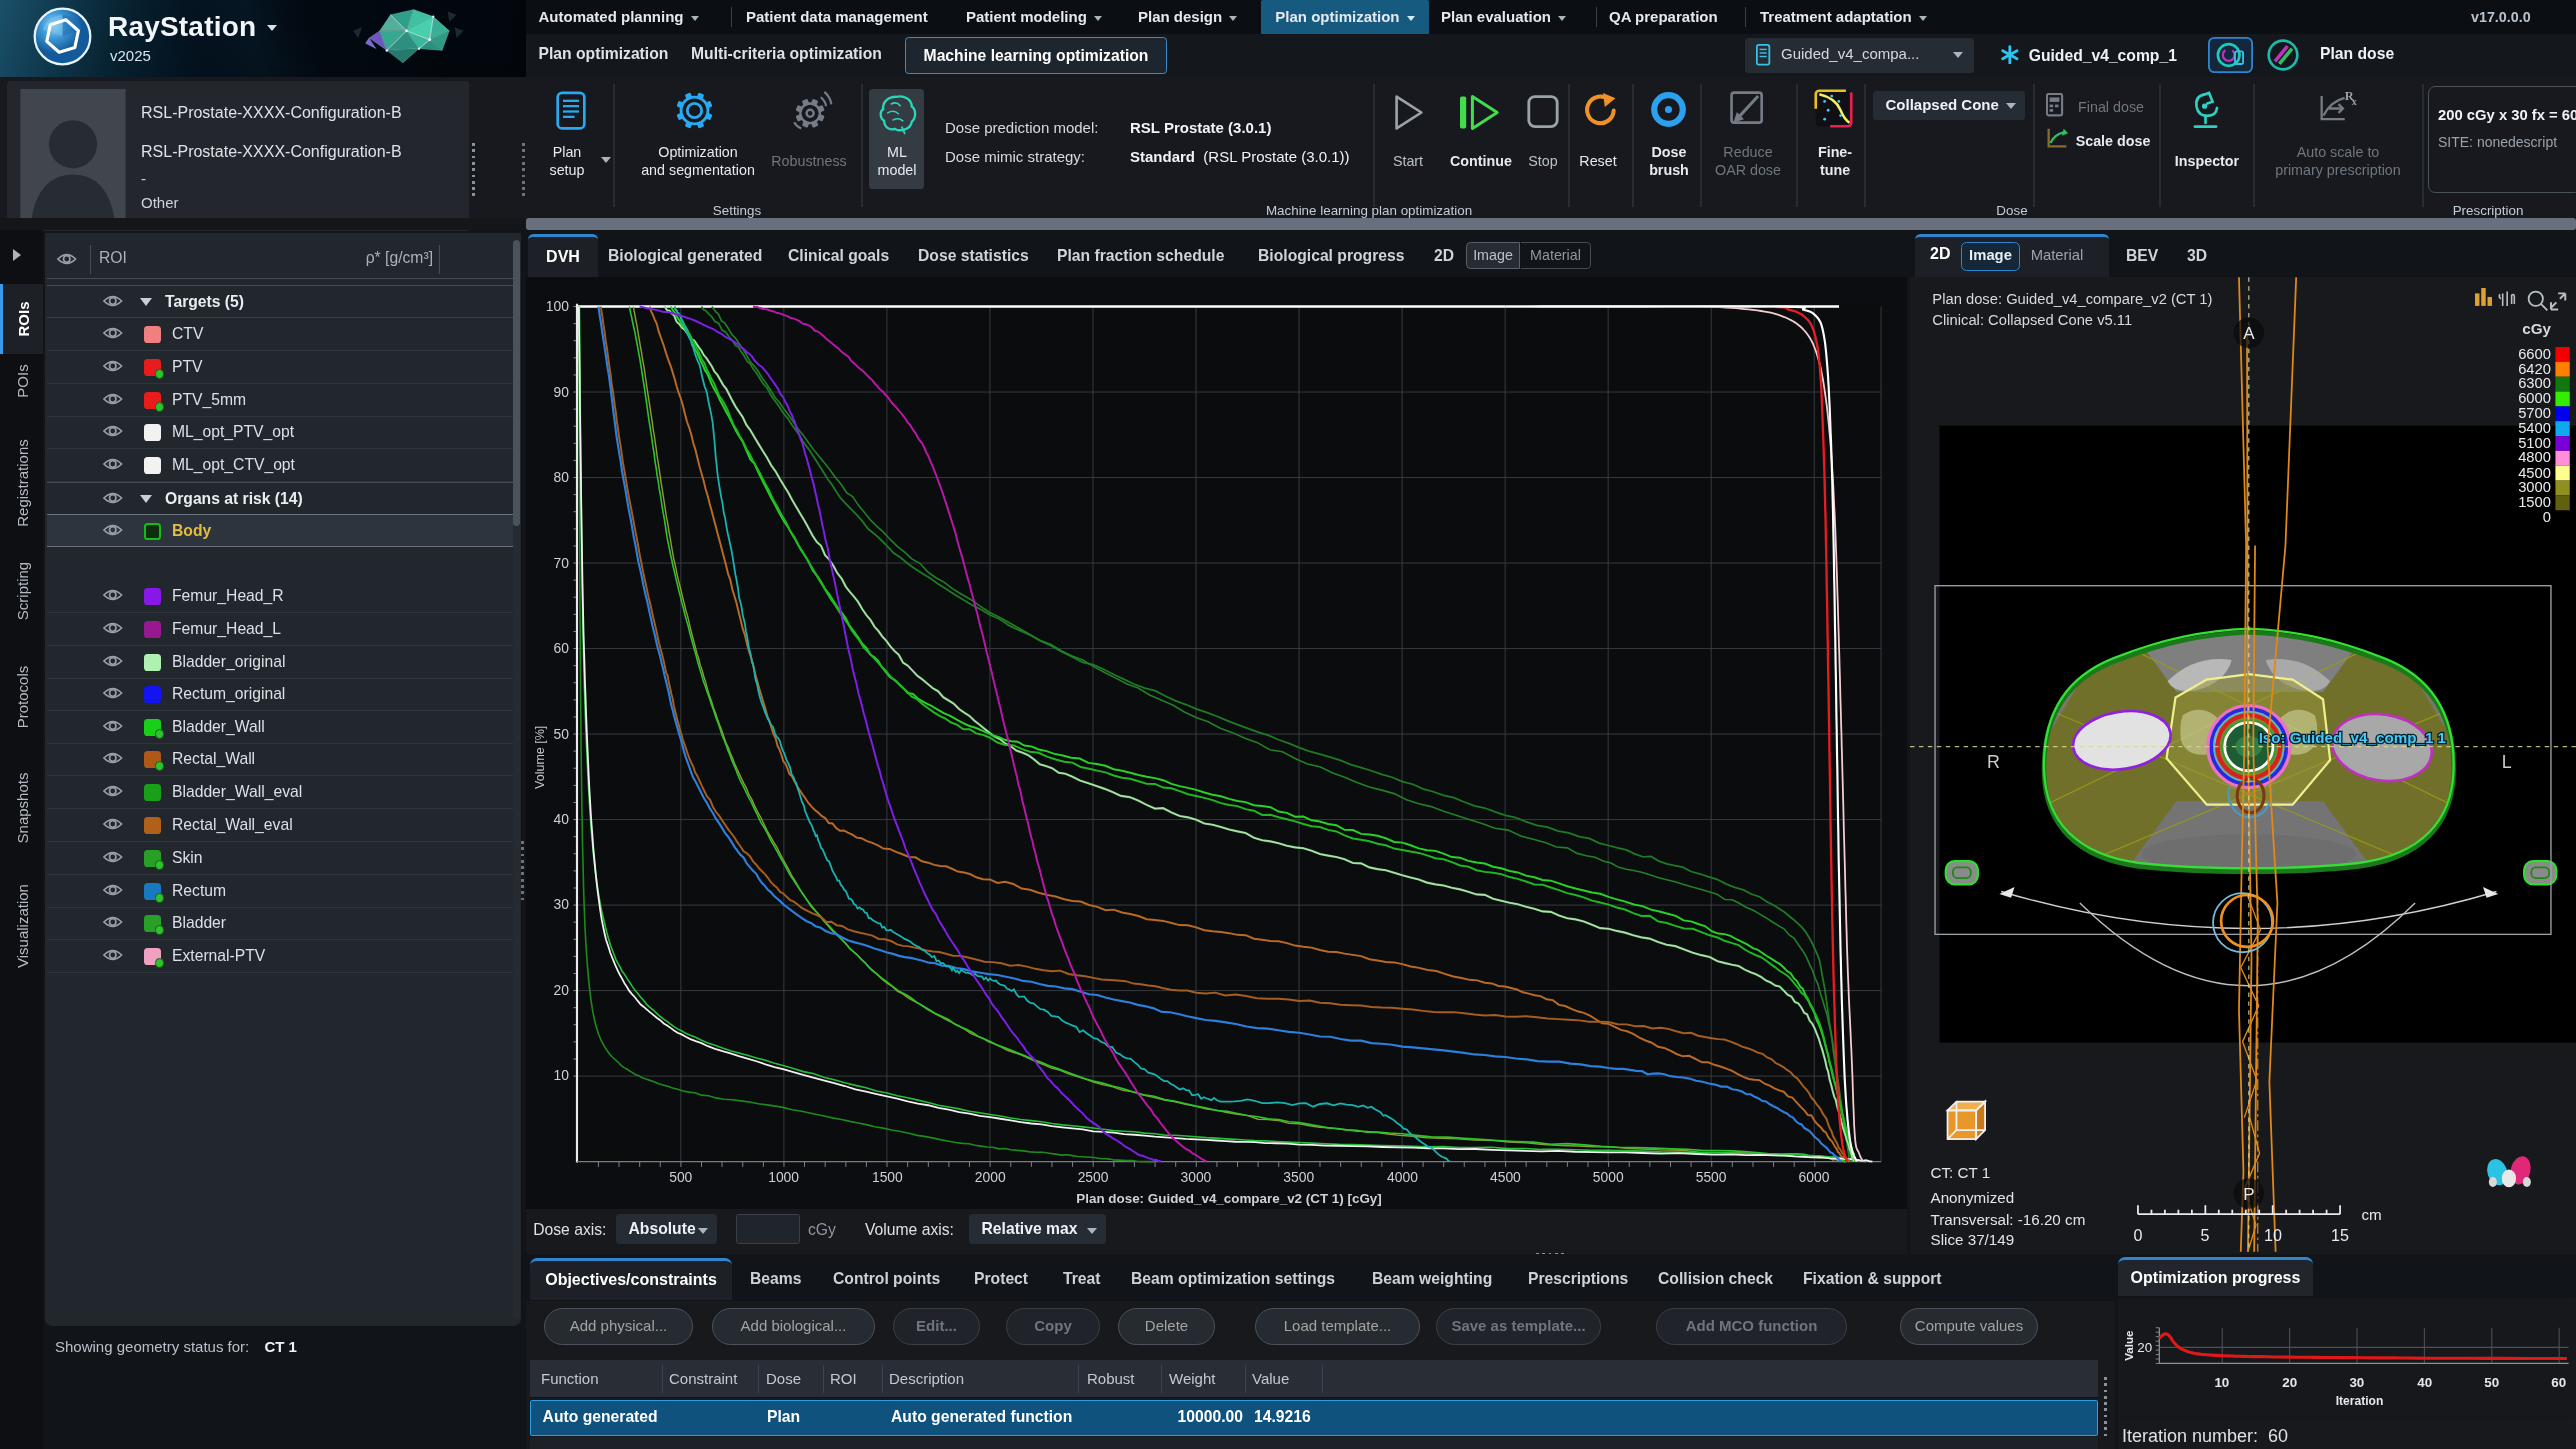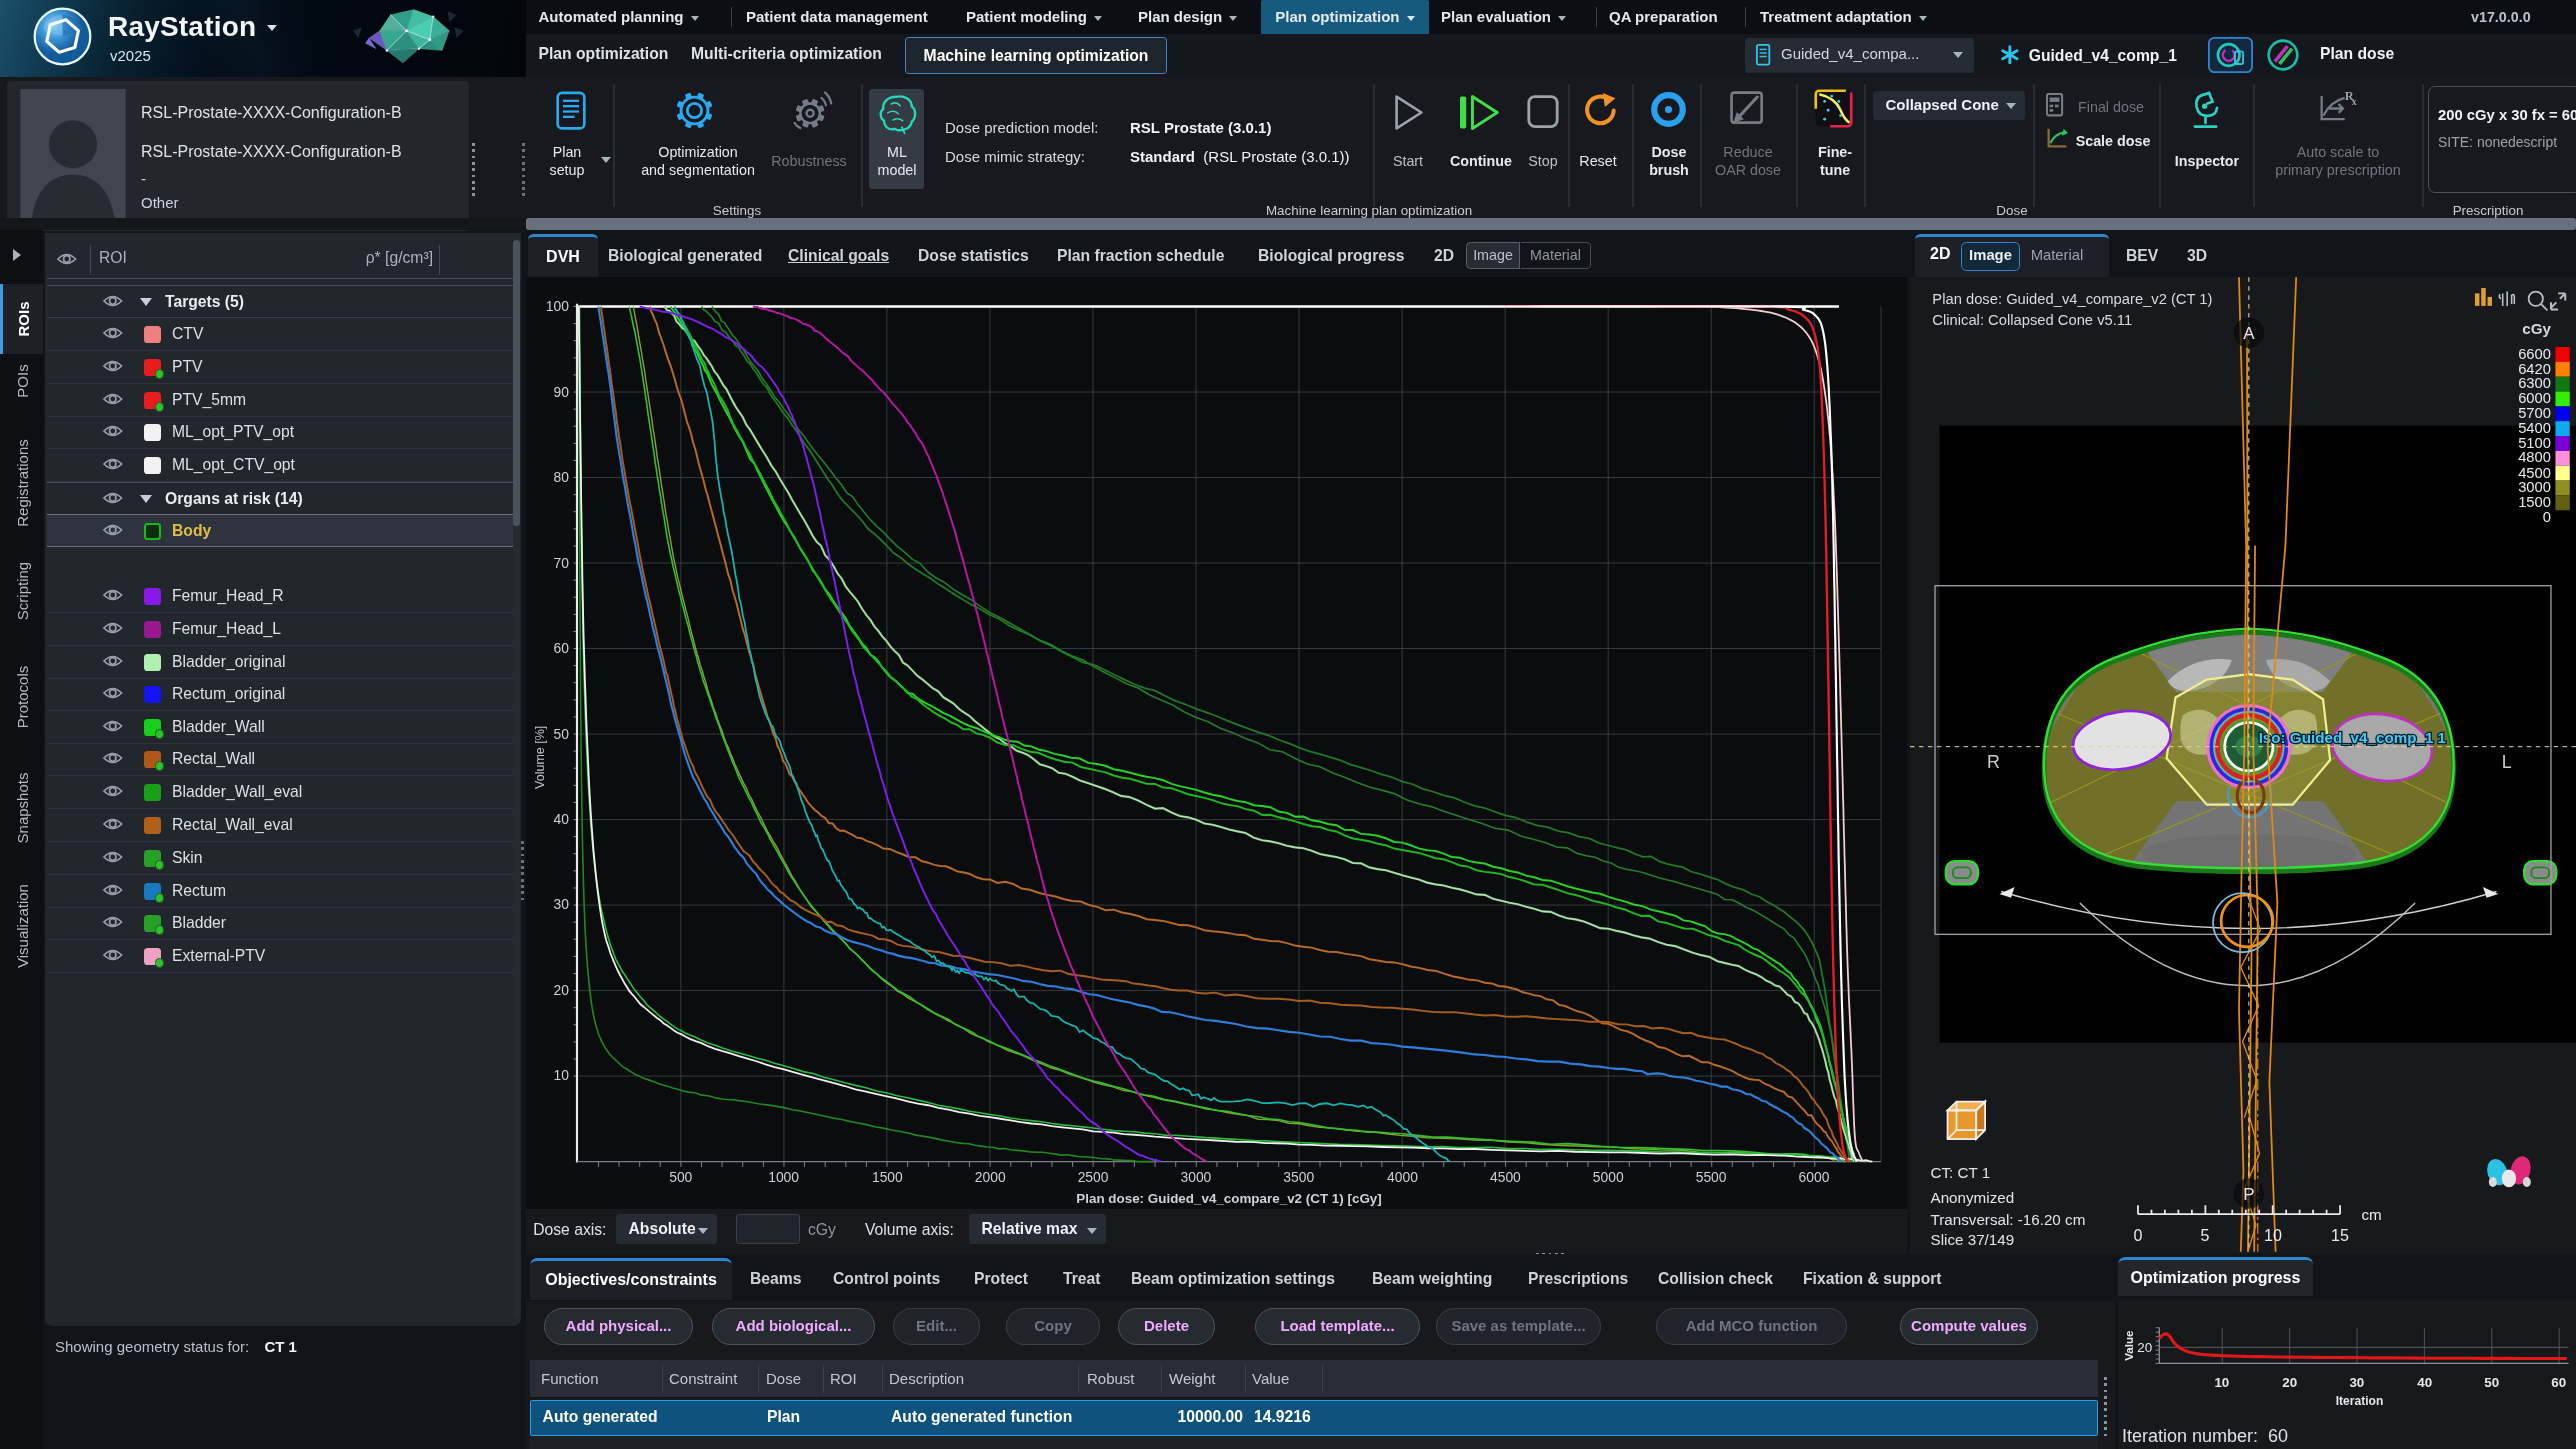--- a/index.html
+++ b/index.html
@@ -4,21 +4,21 @@
 *{box-sizing:border-box;}
 #root{position:relative;width:2576px;height:1449px;background:#111419;
  font-family:"Liberation Sans",sans-serif;color:#dde2e8;overflow:hidden;}
 .abs{position:absolute;}
 .caret{display:inline-block;width:0;height:0;border-left:5.4px solid transparent;
  border-right:5.4px solid transparent;border-top:6.3px solid #a8b4be;vertical-align:middle;margin-left:7.2px;}
 .caret.sm{border-left-width:4.5px;border-right-width:4.5px;border-top-width:5.4px;}
 .menu1{font-size:15px;color:#e4e9ee;white-space:nowrap;}
 .menu1 .it{position:absolute;top:0;height:34px;line-height:34px;font-weight:bold;}
 .pill{position:absolute;top:1308px;height:37px;border-radius:19px;background:#262b32;
- border:1.3px solid #4b525b;color:#f0abfc;font-size:15px;font-weight:bold;
+ border:1.3px solid #4b525b;color:#a3a3a3;font-size:15px;font-weight:normal;
  text-align:center;line-height:34px;}
 .pill.dis{color:#6e757e;border-color:#3a4048;background:#20242a;font-weight:bold;}
 .tabtxt{position:absolute;top:1258px;height:41px;line-height:41px;font-size:15.7px;
  font-weight:bold;color:#ccd2d9;white-space:nowrap;}
 .hcol{position:absolute;top:1360px;height:38px;line-height:38px;font-size:15px;color:#c3c9d1;}
 .vline{position:absolute;background:#3d434c;width:1.3px;}
 .roirow{position:absolute;left:47px;width:470px;height:33px;font-size:15.7px;color:#dbe0e6;border-bottom:0.9px solid #2e343c;}
 .roirow .lbl{position:absolute;left:125px;top:7.2px;}
 .swatch{position:absolute;left:97px;top:8px;width:17px;height:17px;border-radius:3.6px;}
 .dot{position:absolute;left:10.7px;top:9.8px;width:9.8px;height:9.8px;border-radius:50%;
@@ -515,21 +515,21 @@
       </span>
       <span class="lbl" style="">External-PTV</span>
     </div>
     <div class="abs" style="left:513px;top:240px;width:7.2px;height:1080px;background:#262b31;border-radius:3.6px;"></div>
     <div class="abs" style="left:513px;top:240px;width:7.2px;height:286px;background:#4a525c;border-radius:3.6px;"></div>
     <div class="abs" style="left:521px;top:841px;width:2.7px;height:63px;background:repeating-linear-gradient(#6a727c 0 2.7px,transparent 2.7px 6.3px);"></div>
     <div class="abs" style="left:55px;top:1338px;font-size:15px;color:#b9c0c9;">Showing geometry status for: <span style="color:#f0f3f7;font-weight:bold;margin-left:11px;">CT 1</span></div>
     <div class="abs" style="left:526px;top:230px;width:1381px;height:47px;background:#111419;"></div>
     <div class="abs" style="left:528px;top:234px;width:70px;height:43px;background:#1d2127;border-top:3.6px solid #2f86cf;border-radius:5.4px 5.4px 0 0;text-align:center;line-height:39px;font-size:16px;font-weight:bold;color:#fff;">DVH</div>
     <div class="abs" style="left:608px;top:234px;height:43px;line-height:43px;font-size:15.7px;font-weight:bold;color:#ced4db;">Biological generated</div>
-    <div class="abs" style="left:788px;top:234px;height:43px;line-height:43px;font-size:15.7px;font-weight:bold;color:#ced4db;text-decoration:underline;">Clinical goals</div>
+    <div class="abs" style="left:788px;top:234px;height:43px;line-height:43px;font-size:15.7px;font-weight:bold;color:#ced4db;">Clinical goals</div>
     <div class="abs" style="left:918px;top:234px;height:43px;line-height:43px;font-size:15.7px;font-weight:bold;color:#ced4db;">Dose statistics</div>
     <div class="abs" style="left:1057px;top:234px;height:43px;line-height:43px;font-size:15.7px;font-weight:bold;color:#ced4db;">Plan fraction schedule</div>
     <div class="abs" style="left:1258px;top:234px;height:43px;line-height:43px;font-size:15.7px;font-weight:bold;color:#ced4db;">Biological progress</div>
     <div class="abs" style="left:1434px;top:234px;height:43px;line-height:43px;font-size:15.7px;font-weight:bold;color:#ced4db;">2D</div>
     <div class="abs" style="left:1466px;top:242px;width:54px;height:27px;border:1.3px solid #59616b;border-radius:4.5px 0 0 4.5px;text-align:center;line-height:25px;font-size:14.3px;color:#b9c1ca;background:#272c33;">Image</div>
     <div class="abs" style="left:1521px;top:242px;width:70px;height:27px;border:1.3px solid #454c55;border-left:none;border-radius:0 4.5px 4.5px 0;text-align:center;line-height:25px;font-size:14.3px;color:#8f97a1;">Material</div>
     <div class="abs" style="left:526px;top:277px;width:1381px;height:932px;background:#0c0d10;"></div>
     <svg class="abs" style="left:526px;top:277px" width="1381" height="932" viewBox="0 0 1544 1042">
       <rect x="58" y="33" width="1457" height="956" fill="#0b0c0e"></rect>
       <line x1="173.1" y1="33" x2="173.1" y2="989" stroke="#3b4046" stroke-width="1"></line>

